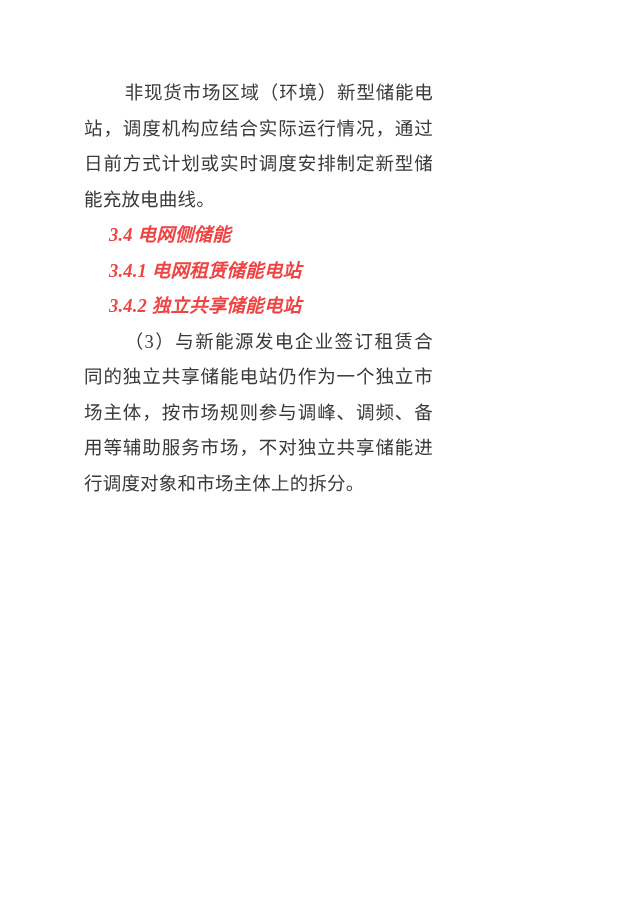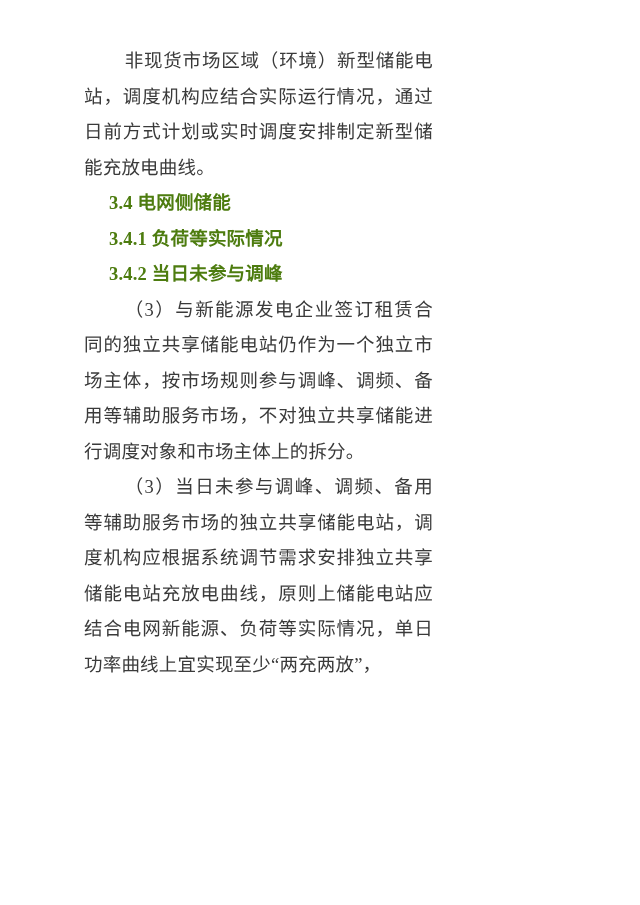--- a/index.html
+++ b/index.html
@@ -10,56 +10,56 @@
   .page {
     position: relative;
     width: 640px;
     height: 905px;
     background: #ffffff;
     overflow: hidden;
     font-family: "Liberation Serif", "DejaVu Serif", serif;
   }
   .content {
     box-sizing: border-box;
-    padding: 44px 84px 0 84px;
+    padding: 76px 84px 0 84px;
     width: 517px;
   }
   .block {
     margin: 0;
     font-size: 18.5px;
     line-height: 35.5px;
     color: #3a3a3a;
     text-align: justify;
     text-justify: inter-ideograph;
     letter-spacing: 0.2px;
     word-break: break-all;
   }
   .block.paragraph {
     text-indent: 2.2em;
     font-weight: 400;
   }
   .block.heading {
     text-indent: 1.35em;
     font-weight: 700;
-    color: #4d7c0f;
+    color: #ef4444;
     text-align: left;
+    font-style: italic;
   }
 </style>
 </head>
 <body>
 
 <div class="page">
   <div class="content">
     <p class="block paragraph">非现货市场区域（环境）新型储能电站，调度机构应结合实际运行情况，通过日前方式计划或实时调度安排制定新型储能充放电曲线。</p>
 
     <h2 class="block heading">3.4 电网侧储能</h2>
 
-    <h3 class="block heading">3.4.1 负荷等实际情况</h3>
+    <h3 class="block heading">3.4.1 电网租赁储能电站</h3>
 
 
-    <h3 class="block heading">3.4.2 当日未参与调峰</h3>
+    <h3 class="block heading">3.4.2 独立共享储能电站</h3>
 
 
     <p class="block paragraph">（3）与新能源发电企业签订租赁合同的独立共享储能电站仍作为一个独立市场主体，按市场规则参与调峰、调频、备用等辅助服务市场，不对独立共享储能进行调度对象和市场主体上的拆分。</p>
 
-    <p class="block paragraph">（3）当日未参与调峰、调频、备用等辅助服务市场的独立共享储能电站，调度机构应根据系统调节需求安排独立共享储能电站充放电曲线，原则上储能电站应结合电网新能源、负荷等实际情况，单日功率曲线上宜实现至少“两充两放”，</p>
   </div>
 </div>
 
 </body></html>

